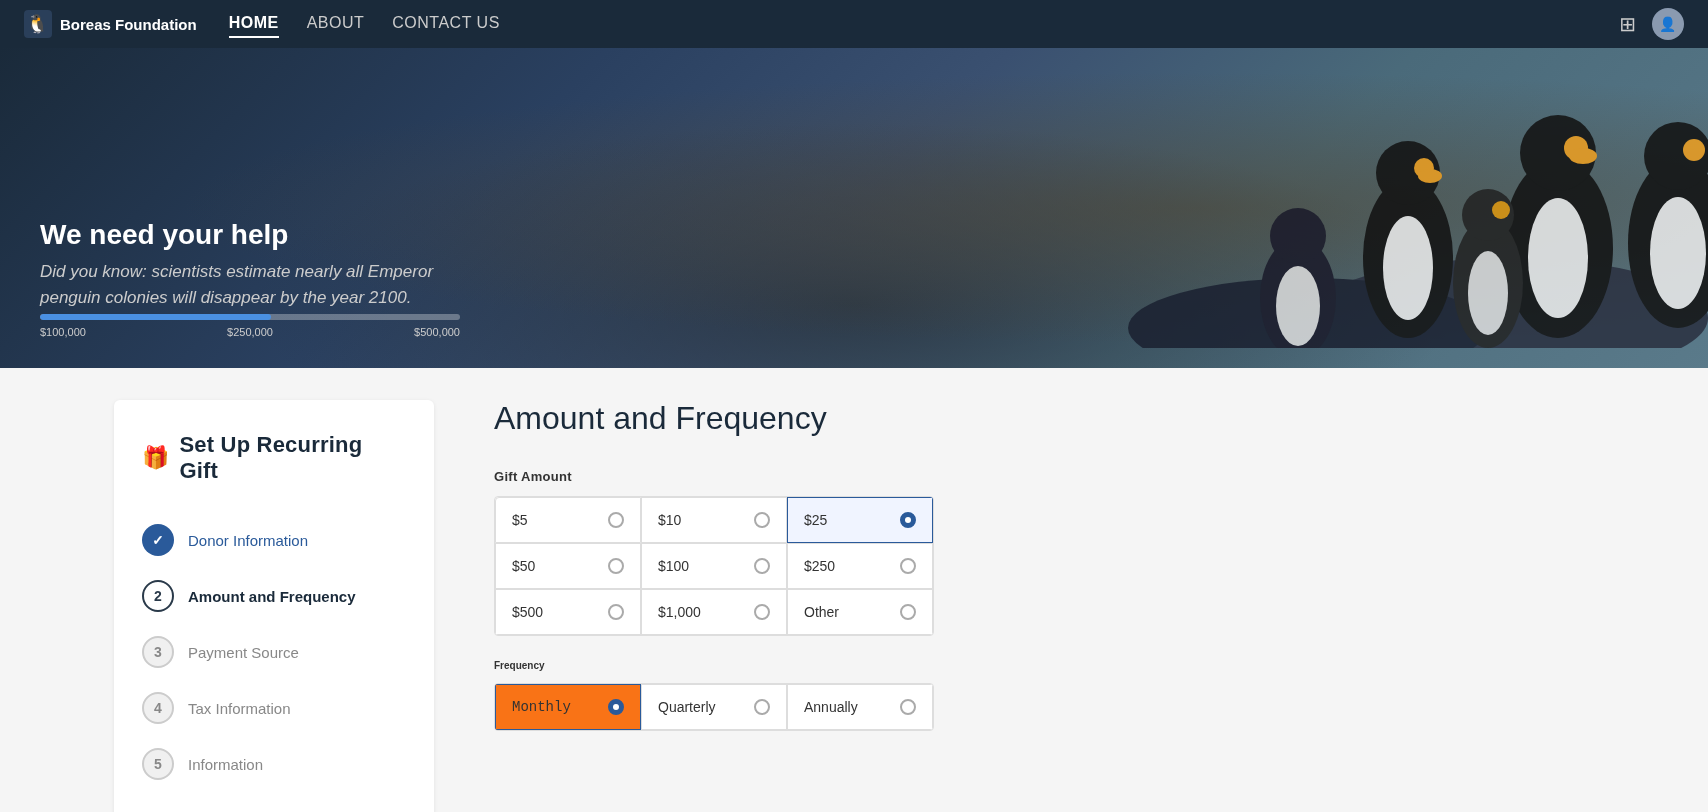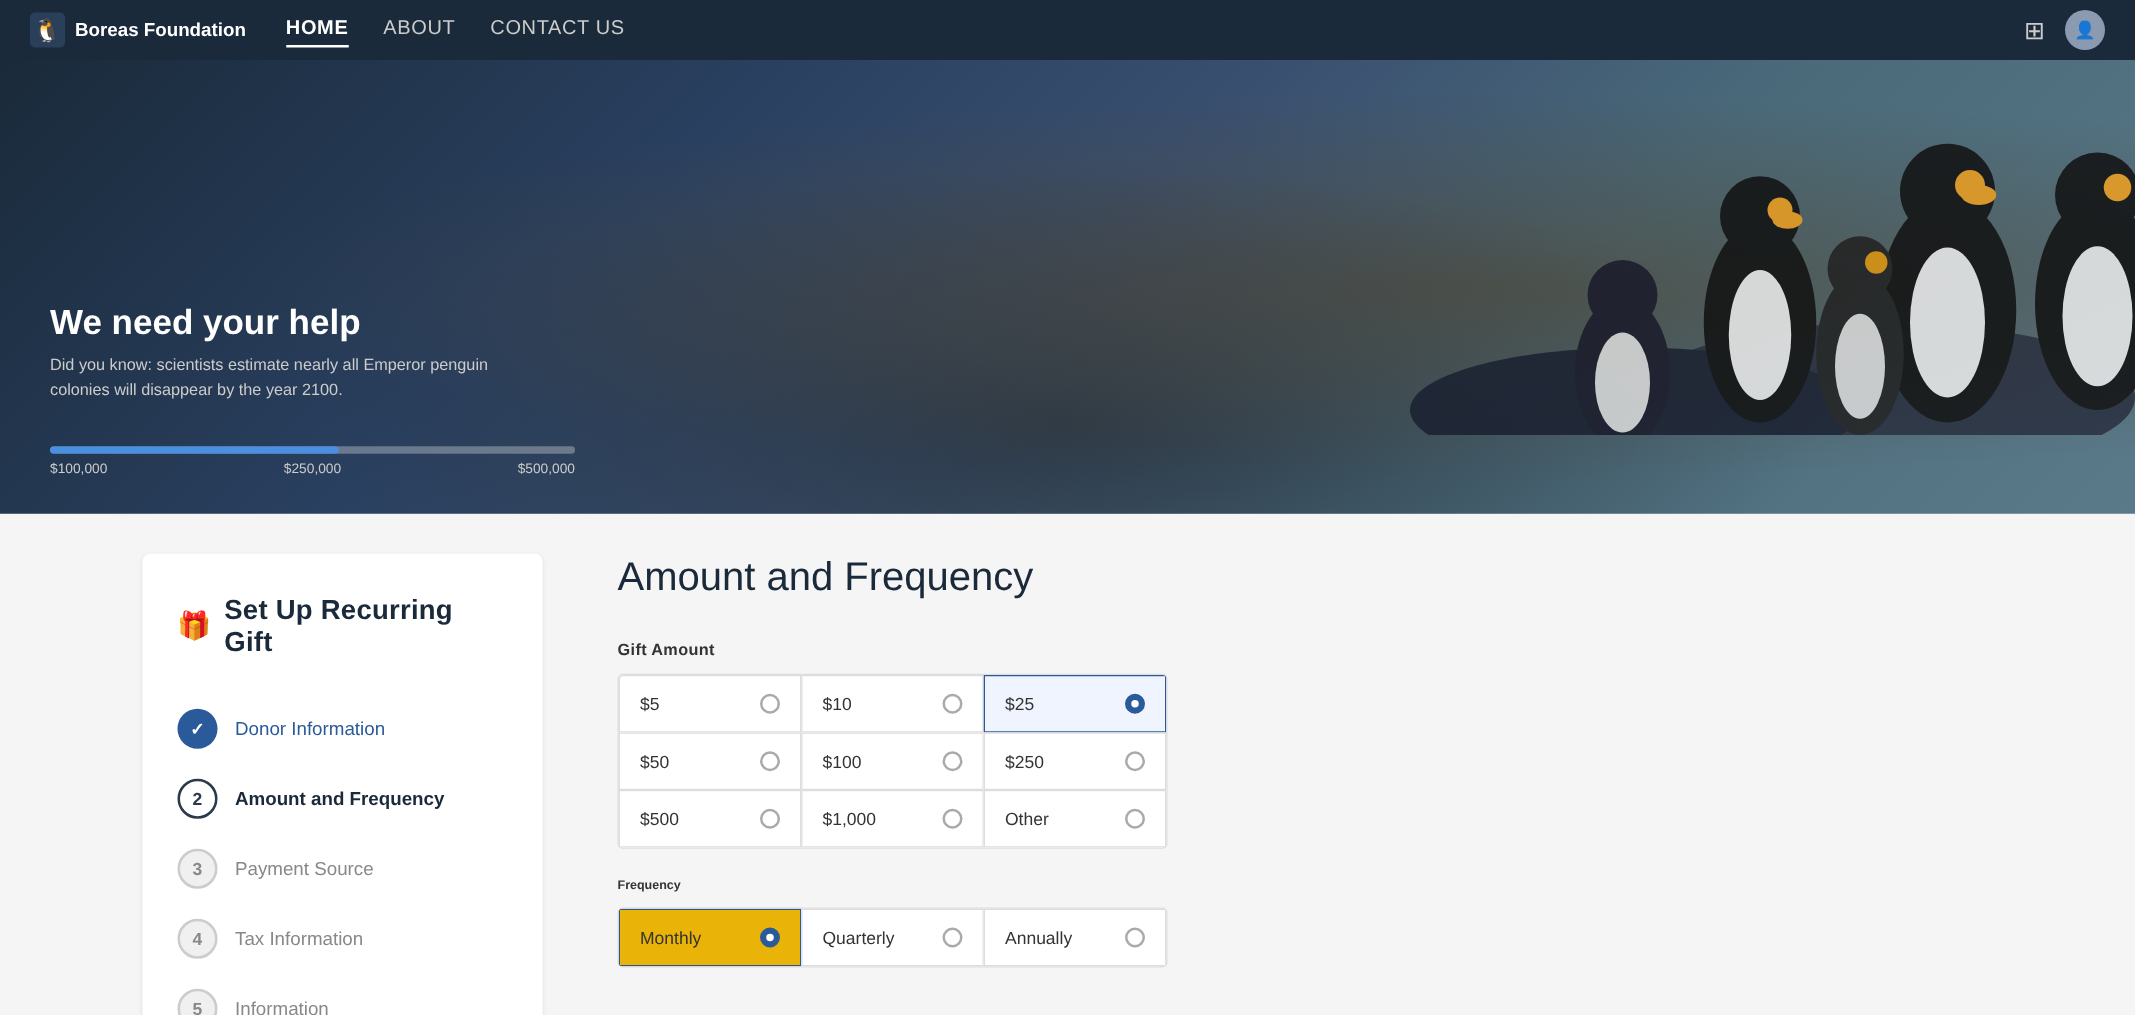--- a/index.html
+++ b/index.html
@@ -65,21 +65,21 @@
       display: flex; align-items: center; justify-content: center;
       color: #fff;
       font-size: 14px;
       cursor: pointer;
       overflow: hidden;
     }
 
     
     .hero {
       position: relative;
-      height: 363px;
+      height: 320px;
       background: linear-gradient(135deg, #1a2a3a 0%, #2a4060 30%, #3a5070 50%, #4a6a7a 70%, #5a7a8a 100%);
       overflow: hidden;
       display: flex;
       flex-direction: column;
       justify-content: flex-end;
       padding: 0 40px 30px;
     }
     .hero-penguins {
       position: absolute;
       top: 0; left: 0; right: 0; bottom: 0;
@@ -93,24 +93,25 @@
       z-index: 2;
     }
     .hero-title {
       color: #fff;
       font-size: 28px;
       font-weight: bold;
       margin-bottom: 8px;
     }
     .hero-subtitle {
       color: #ccc;
-      font-size: 13px;
+      font-size: 17px;
+      font-style: italic;
       max-width: 400px;
       line-height: 1.5;
-      margin-bottom: 36px;
+      margin-bottom: 4px;
     }
     .hero-progress-section {
       display: flex;
       flex-direction: column;
       gap: 6px;
     }
     .hero-progress-bar-track {
       width: 420px;
       height: 6px;
       background: rgba(255,255,255,0.3);
@@ -305,22 +306,23 @@
       align-items: center;
       padding: 14px 16px;
       border: 1px solid #ddd;
       background: #fff;
       cursor: pointer;
       gap: 10px;
       font-size: 14px;
       color: #333;
     }
     .frequency-cell.selected {
-      background: #eab308;
+      background: #f97316;
       border-color: #2a5a9a;
+      font-family: Liberation Mono, monospace;
     }
   </style>
 </head>
 <body>
 
 <nav>
   <div class="nav-logo">
     <div class="nav-logo-icon">🐧</div>
     <span>Boreas Foundation</span>
   </div>

